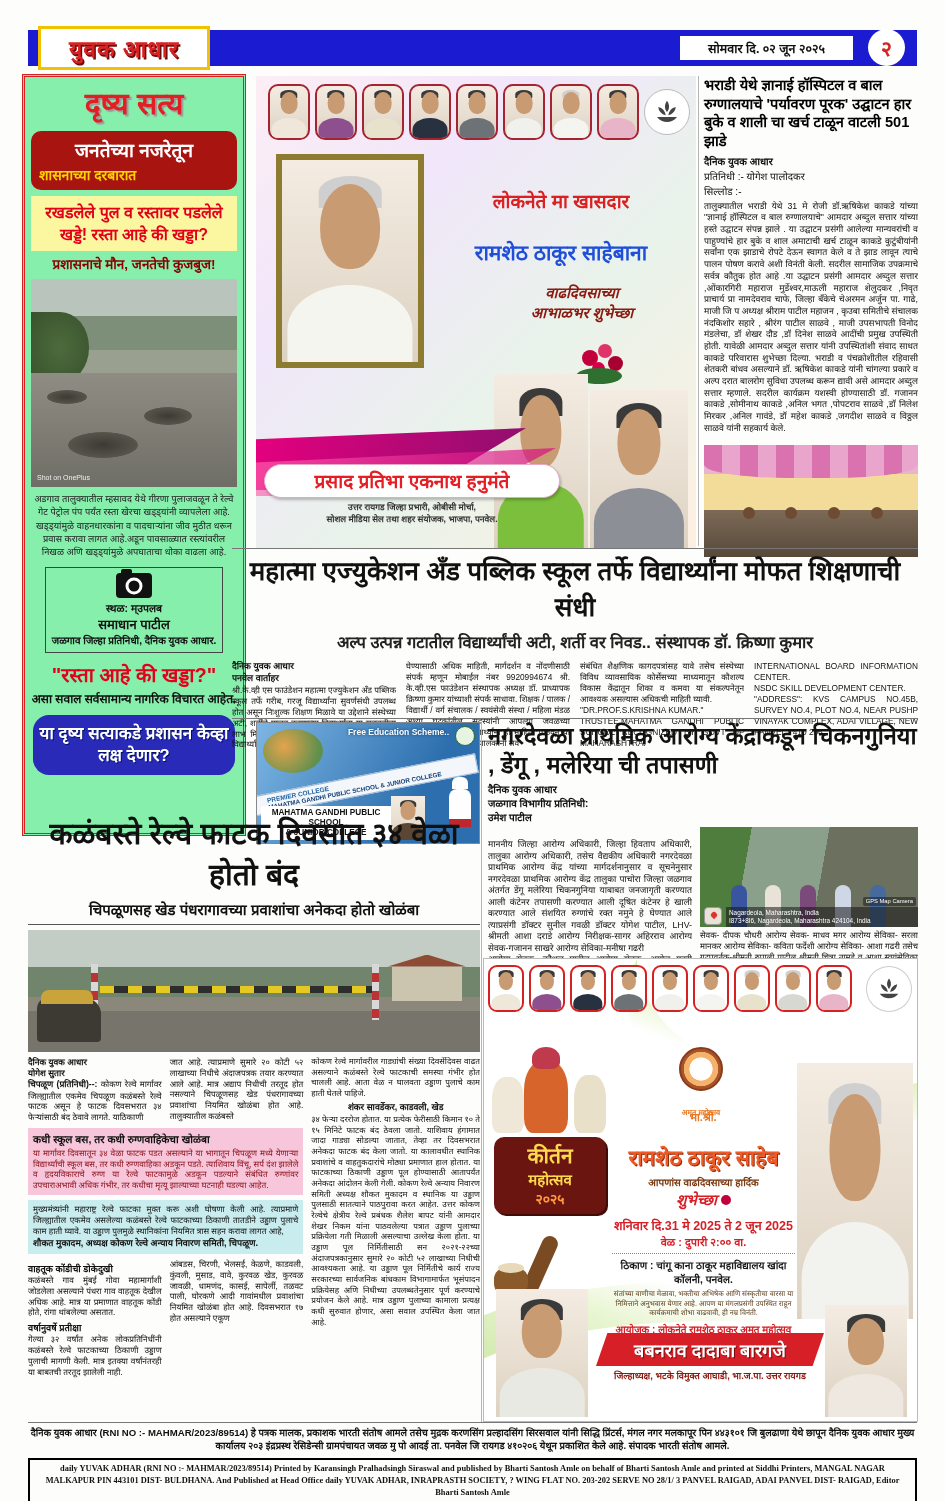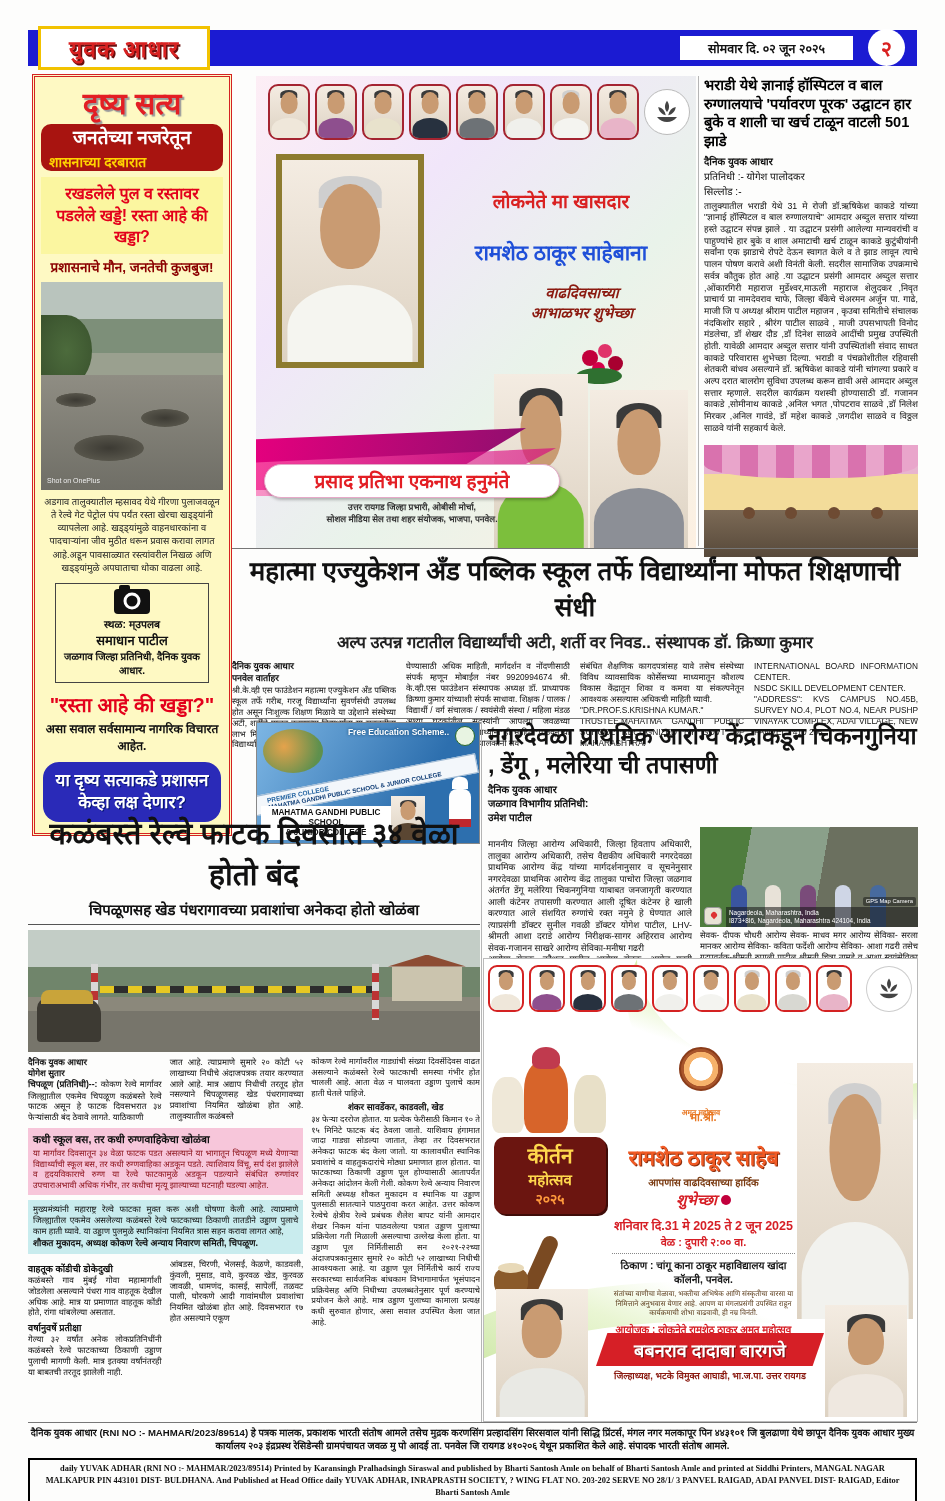--- a/index.html
+++ b/index.html
@@ -17,25 +17,25 @@
   .date-box { position:absolute; right:64px; top:6px; height:24px; background:#fff; padding:0 28px;
               display:flex; align-items:center; font-size:12.5px; font-weight:700; }
   .page-circle { position:absolute; right:12px; top:-1px; width:37px; height:37px; border-radius:50%;
                  background:#fff; display:flex; align-items:center; justify-content:center;
                  font-size:21px; font-weight:800; color:#d92121; }
 
   .vline { position:absolute; width:1px; background:#b5b5b5; }
   .hline { position:absolute; height:1px; background:#777; }
 
   
-  .left-box { position:absolute; left:32px; top:74px; width:200px; height:762px;
-              border:3px double #d42222; background:#fef9c3; padding:5px 6px; }
+  .left-box { position:absolute; left:22px; top:74px; width:224px; height:762px;
+              border:3px double #d42222; background:#86efac; padding:5px 6px; }
   .ds-title { text-align:center; font-size:30px; font-weight:800; color:#e31e24;
               text-shadow:2px 2px 1px #9b9b9b; }
-  .ds-maroon { background:#a81410; border-radius:10px; padding:0 8px; margin-top:1px; }
+  .ds-maroon { background:#a81410; border-radius:10px; padding:6px 8px; margin-top:8px; }
   .ds-maroon .l1 { color:#fff; font-size:19px; font-weight:800; text-align:center; }
   .ds-maroon .l2 { color:#ffd400; font-size:14px; font-weight:700; margin-top:2px; }
   .ds-yellow { background:#fbf6a0; margin-top:6px; padding:6px 4px; text-align:center;
                font-size:16px; font-weight:800; color:#e3001b; line-height:1.35; }
   .ds-strip { text-align:center; font-size:13.5px; font-weight:800; color:#8b0000; padding:4px 0; }
   .ds-photo { position:relative; height:208px; margin-top:2px; overflow:hidden;
               background:linear-gradient(#b9c4bd 0 18%, #7d8f79 18% 34%, #9aa08f 34% 48%, #8e8a7c 48% 100%); }
   .ds-photo .road { position:absolute; left:0; right:0; bottom:0; height:55%;
               background:linear-gradient(#8f8d83,#6f6e66); }
   .ds-photo .hole1,.ds-photo .hole2,.ds-photo .hole3 { position:absolute; border-radius:50%;

